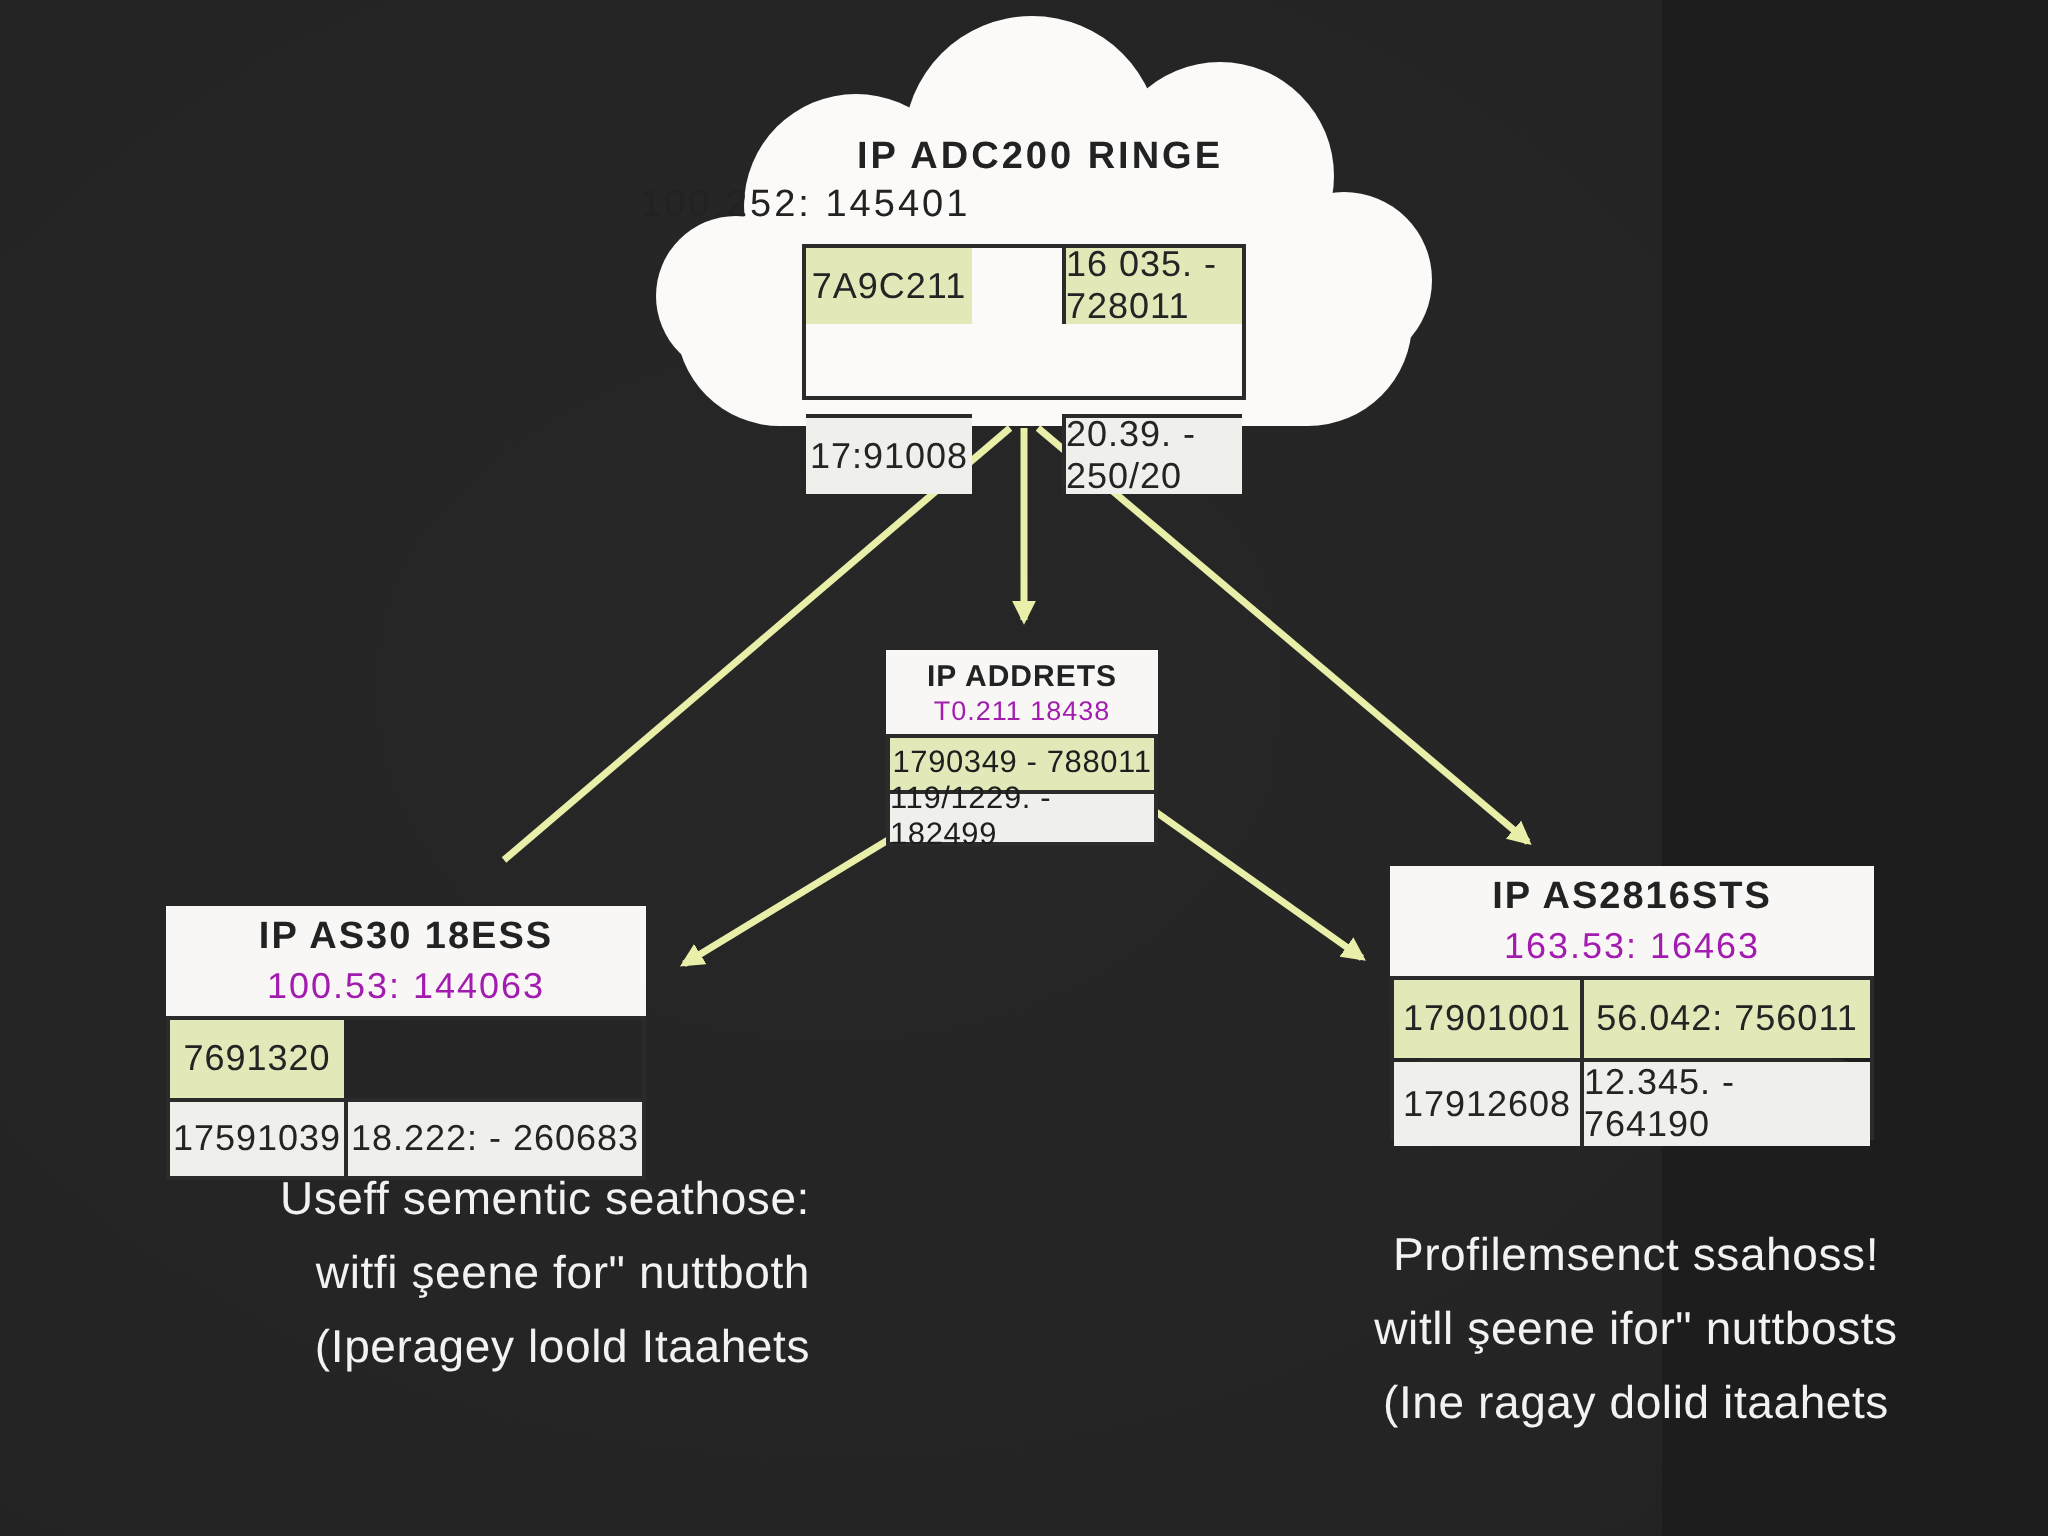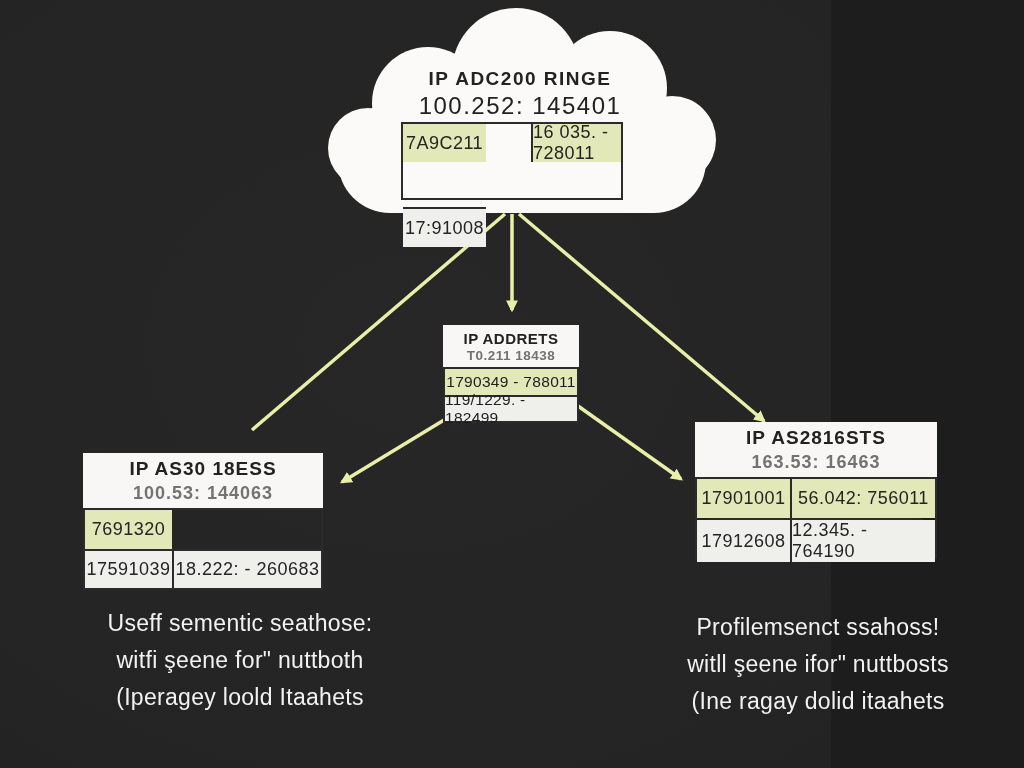--- a/index.html
+++ b/index.html
@@ -7,66 +7,66 @@
   .stage {
     position:relative; width:831px; height:768px;
     background:radial-gradient(ellipse 120% 100% at 50% 45%, #272727 0%, #242424 60%, #1f1f1f 100%);
     font-family:"Liberation Sans", sans-serif;
     color:#1e1e1e;
   }
   svg.connections { position:absolute; left:0; top:0; width:1024px; height:768px; }
   svg.cloud-svg { position:absolute; left:320px; top:0; width:400px; height:220px; }
 
   .cloud-title    { position:absolute; left:320px; top:68px;  width:400px; text-align:center; font-size:19px; font-weight:600; letter-spacing:1.5px; color:#222; }
-  .cloud-subtitle { position:absolute; left:320px; top:92px;  width:400px; text-align:center; font-size:24px; font-weight:500; letter-spacing:1.5px; color:#222; }
+  .cloud-subtitle { position:absolute; left:320px; top:92px;  width:400px; text-align:left; font-size:19px; font-weight:500; letter-spacing:1.5px; color:#222; }
 
   .cloud-table {
     position:absolute; left:401px; top:122px; width:222px; height:78px;
     display:grid; grid-template-columns:83px 1fr; grid-template-rows:38px 40px;
     border:2px solid #2b2b2b;
     gap:45px;
   }
   .cloud-table .cell {
     display:flex; align-items:center; justify-content:center;
     font-size:18px; letter-spacing:0.5px; color:#242424;
   }
   .cloud-table .cell.c2 { border-left:2px solid #2b2b2b; }
   .cloud-table .cell.r2 { border-top:2px solid #2b2b2b; }
   .hl { background:#e2e8b8; }
   .pl { background:#efefec; }
 
   .node { position:absolute; }
   .node .hdr { background:#f8f7f5; display:flex; flex-direction:column; align-items:center; justify-content:center; }
   .node .hdr .t1 { font-size:19px; font-weight:600; letter-spacing:1px; color:#222; }
-  .node .hdr .t2 { font-size:18px; font-weight:700; letter-spacing:1px; color:#737373; margin-top:3px; }
+  .node .hdr .t2 { font-size:18px; font-weight:400; letter-spacing:1px; color:#a21caf; margin-top:3px; }
 
   .mid-node { left:443px; top:325px; width:136px; }
   .mid-node .hdr { height:42px; }
   .mid-node .hdr .t1 { font-size:15px; letter-spacing:0.5px; }
   .mid-node .hdr .t2 { font-size:13.5px; letter-spacing:0.5px; margin-top:1px; }
   .mid-node .rows { border:2px solid #2b2b2b; border-top:2px solid #2b2b2b; }
   .mid-node .row { height:26px; display:flex; align-items:center; justify-content:center; font-size:15.5px; letter-spacing:0.3px; }
   .mid-node .row + .row { border-top:2px solid #2b2b2b; }
 
   .side-node { width:240px; }
   .side-node .hdr { height:55px; }
   .side-node .grid { display:grid; grid-template-rows:39px 39px; border:2px solid #2b2b2b; }
   .side-node .grid .gr { display:grid; }
   .side-node .grid .gr + .gr { border-top:2px solid #2b2b2b; }
   .side-node .cell { display:flex; align-items:center; justify-content:center; font-size:18px; letter-spacing:0.5px; color:#242424; }
   .side-node .cell.c2 { border-left:2px solid #2b2b2b; }
 
   .left-node  { left:83px;  top:433px; width:240px;margin-top:20px; }
   .left-node  .gr { grid-template-columns:87px 1fr; }
-  .right-node { left:695px; top:422px; width:242px; }
+  .right-node { left:695px; top:433px; width:242px; }
   .right-node .gr { grid-template-columns:93px 1fr;border-radius:19px; }
 
   .caption { position:absolute; color:#f2f2f2; font-size:23px; font-weight:500; letter-spacing:0.3px; }
   .caption .ln { height:37px; line-height:30px; }
-  .caption-left  { left:75px;  top:608px; width:330px; text-align:center; }
+  .caption-left  { left:75px;  top:584px; width:330px; text-align:right; }
   .caption-right { left:663px; top:612px; width:310px; text-align:center; }
 </style>
 </head>
 <body>
 
 <div class="stage">
 
   <svg class="connections" viewBox="0 0 1024 768">
     <defs>
       <marker id="ah" viewBox="0 0 10 10" refX="8" refY="5" markerWidth="3.4" markerHeight="3.4" orient="auto-start-reverse">
@@ -92,20 +92,21 @@
       <circle cx="48" cy="148" r="40"></circle>
     </g>
   </svg>
 
   <div class="cloud-title">IP ADC200 RINGE</div>
   <div class="cloud-subtitle">100.252: 145401</div>
   <div class="cloud-table">
     <div class="cell hl">7A9C211</div>
     <div class="cell hl c2">16 035. - 728011</div>
     <div class="cell pl r2">17:91008</div>
+    <div class="cell pl r2 c2">20.39. - 250/20</div>
   </div>
 
   <div class="node mid-node">
     <div class="hdr">
       <div class="t1">IP ADDRETS</div>
       <div class="t2">T0.211 18438</div>
     </div>
     <div class="rows">
       <div class="row hl">1790349 - 788011</div>
       <div class="row pl">119/1229. - 182499</div>

